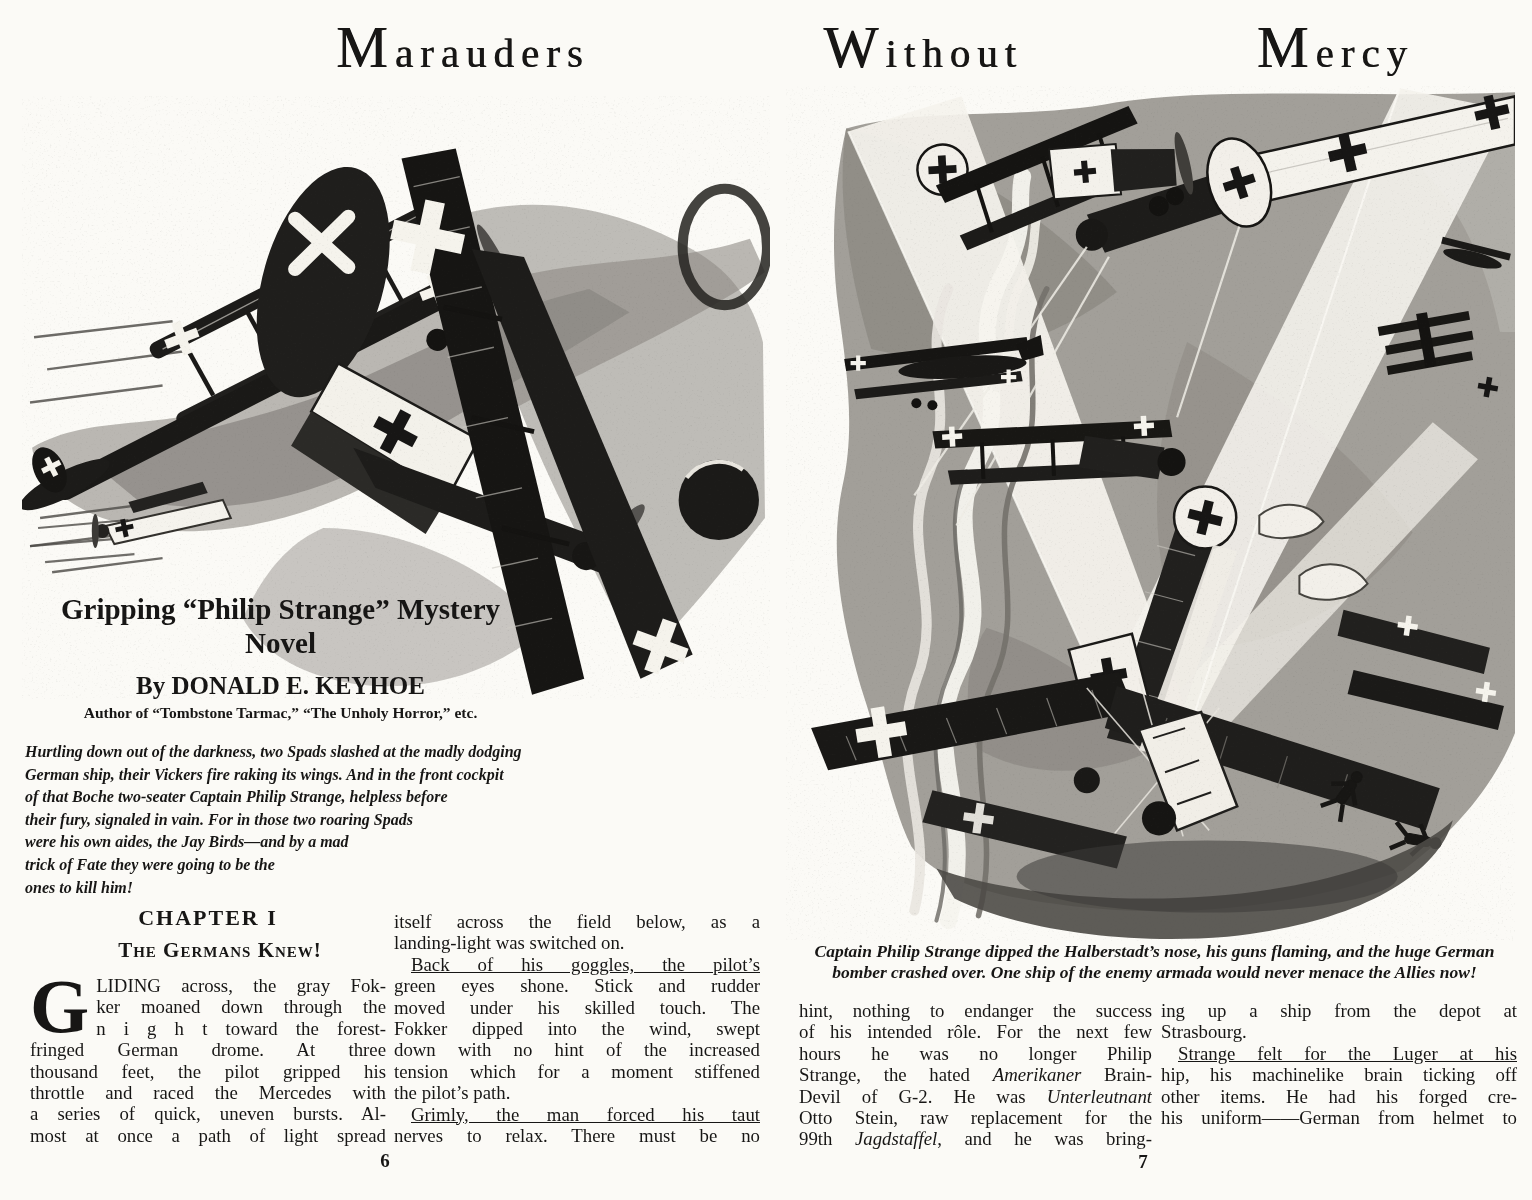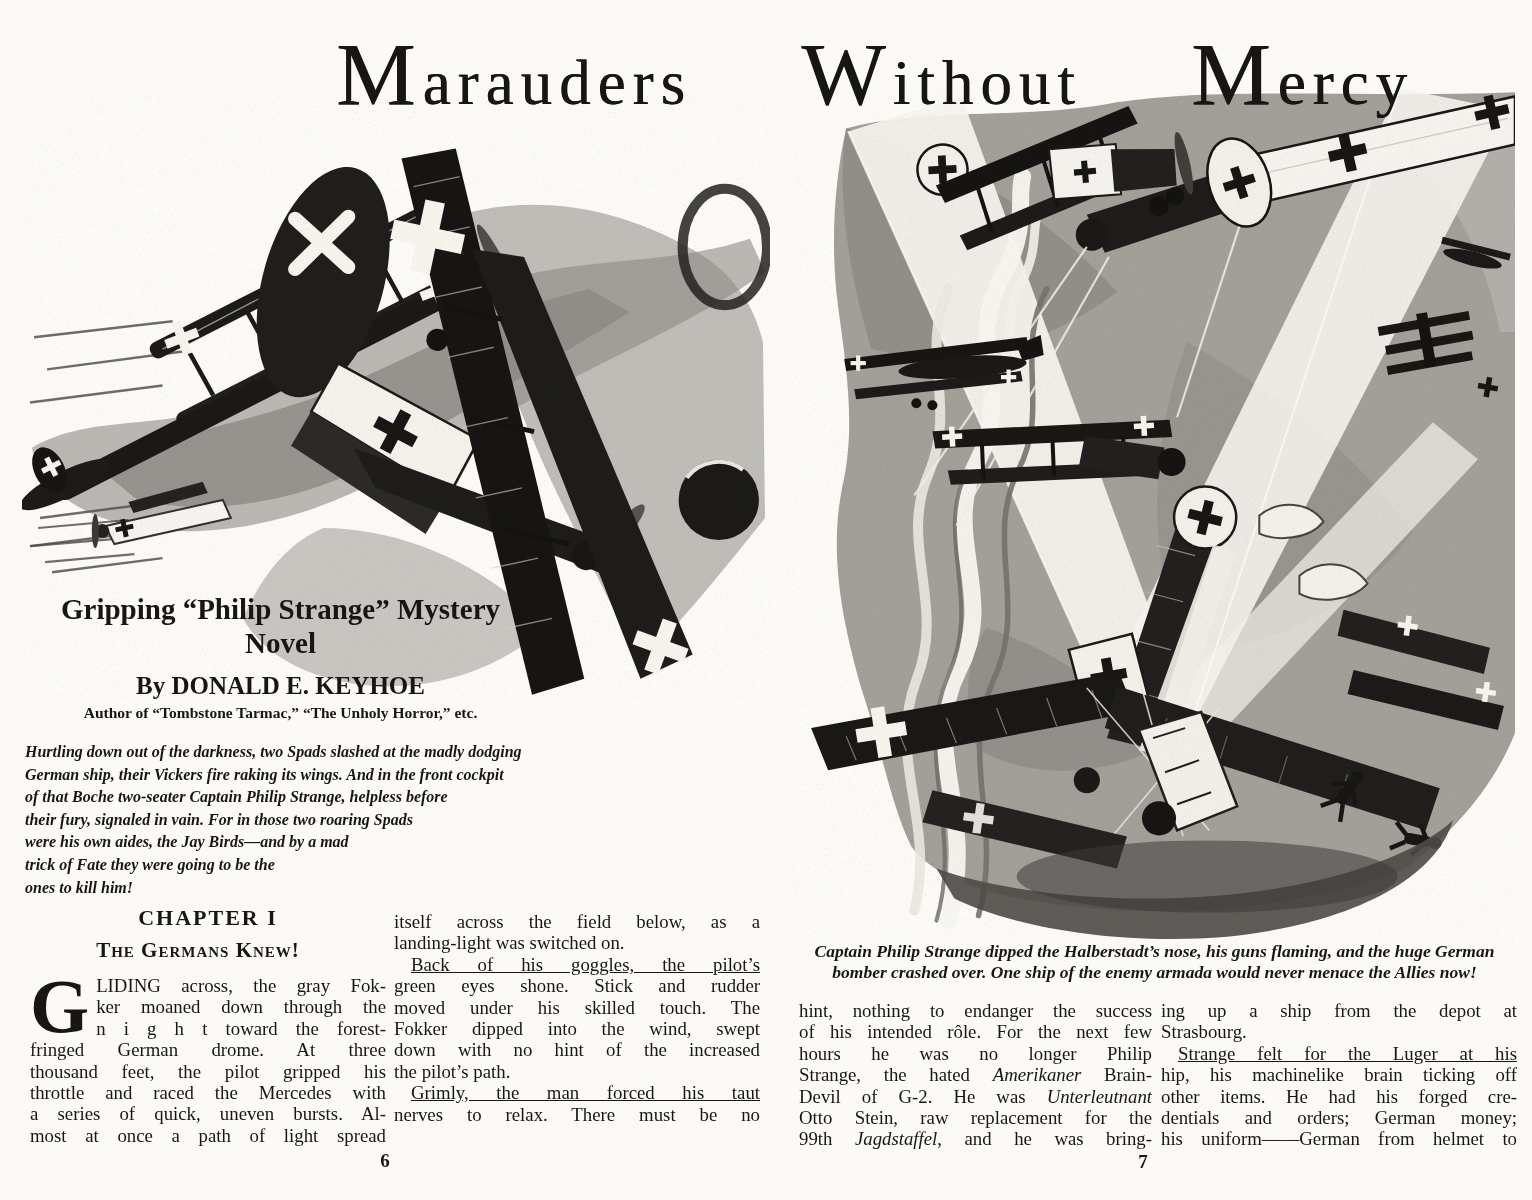--- a/index.html
+++ b/index.html
@@ -2,41 +2,41 @@
 <html><head>
 <meta charset="utf-8">
 <style>
   html,body{margin:0;padding:0;background:#e8e6e1;}
   .spread{position:relative;width:1532px;height:1200px;background:#fbfaf6;
           font-family:"Liberation Serif", serif;color:#171615;overflow:hidden;}
 
   
   .title-row{position:absolute;left:336px;top:14px;width:1078px;display:flex;
              justify-content:space-between;align-items:center;
-             font-size:63px;letter-spacing:7px;font-weight:400;
-             text-shadow:0.6px 0 0 currentColor;white-space:nowrap;margin-top:8px;}
+             font-size:41px;letter-spacing:7px;font-weight:400;
+             text-shadow:0.6px 0 0 currentColor;white-space:nowrap;}
   .tw{display:inline-block;}
   .tw::first-letter{font-size:1.42em;}
 
   
   .illo-left{position:absolute;left:22px;top:96px;width:748px;height:603px;}
   .illo-right{position:absolute;left:786px;top:86px;width:729px;height:855px;}
 
   
   .kicker{position:absolute;left:28px;top:592px;width:505px;text-align:center;font-weight:bold;}
   .kicker-line{font-size:29px;line-height:34px;text-align:center;}
   .byline{margin-top:12px;font-size:25px;}
   .credit{margin-top:4px;font-size:15.5px;}
 
   .blurb{position:absolute;left:25px;top:741px;width:725px;text-align:left;
          font-style:italic;font-weight:bold;font-size:16px;line-height:22.6px;}
 
   .chapter{position:absolute;left:30px;top:905px;width:356px;text-align:center;
            font-weight:bold;font-size:22px;letter-spacing:2px;}
-  .subchapter{position:absolute;left:20px;top:938px;width:356px;text-align:center;
+  .subchapter{position:absolute;left:42px;top:938px;width:356px;text-align:center;
               font-weight:bold;font-variant:small-caps;font-size:21px;letter-spacing:1px;}
 
   
   .col{position:absolute;font-size:18.8px;line-height:21.4px;}
   .col-l1{left:30px;top:975px;width:356px;}
   .col-l2{left:394px;top:911px;width:366px;}
   .col-r1{left:799px;top:1000px;width:353px;}
   .col-r2{left:1161px;top:1000px;width:356px;}
 
   .bl{text-align:justify;text-align-last:justify;height:21.4px;overflow:hidden;}
@@ -393,20 +393,21 @@
   </div>
 
   <div class="col col-l2">
     <div class="bl">itself across the field below, as a</div>
     <div class="bl e">landing-light was switched on.</div>
     <div class="bl in">Back of his goggles, the pilot’s</div>
     <div class="bl">green eyes shone.  Stick and rudder</div>
     <div class="bl">moved under his skilled touch.  The</div>
     <div class="bl">Fokker dipped into the wind, swept</div>
     <div class="bl">down with no hint of the increased</div>
+    <div class="bl">tension which for a moment stiffened</div>
     <div class="bl e">the pilot’s path.</div>
     <div class="bl in">Grimly, the man forced his taut</div>
     <div class="bl">nerves to relax.  There must be no</div>
   </div>
 
   <div class="pagenum pn-left">6</div>
 
   <div class="caption">
     <div>Captain Philip Strange dipped the Halberstadt’s nose, his guns flaming, and the huge German</div>
     <div>bomber crashed over. One ship of the enemy armada would never menace the Allies now!</div>
@@ -421,19 +422,18 @@
     <div class="bl">Otto Stein, raw replacement for the</div>
     <div class="bl"><span>99th </span><i>Jagdstaffel</i><span>, and he was bring-</span></div>
   </div>
 
   <div class="col col-r2">
     <div class="bl">ing up a ship from the depot at</div>
     <div class="bl e">Strasbourg.</div>
     <div class="bl in">Strange felt for the Luger at his</div>
     <div class="bl">hip, his machinelike brain ticking off</div>
     <div class="bl">other items.  He had his forged cre-</div>
-    <div class="bl">dentials and orders; German money;</div>
     <div class="bl">his uniform——German from helmet to</div>
   </div>
 
   <div class="pagenum pn-right">7</div>
 
 </div>
 
 </body></html>

